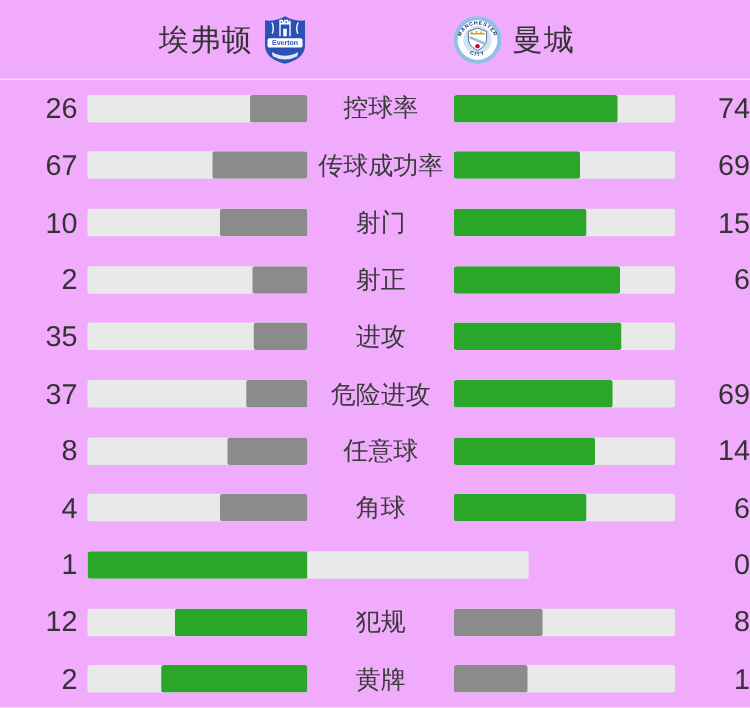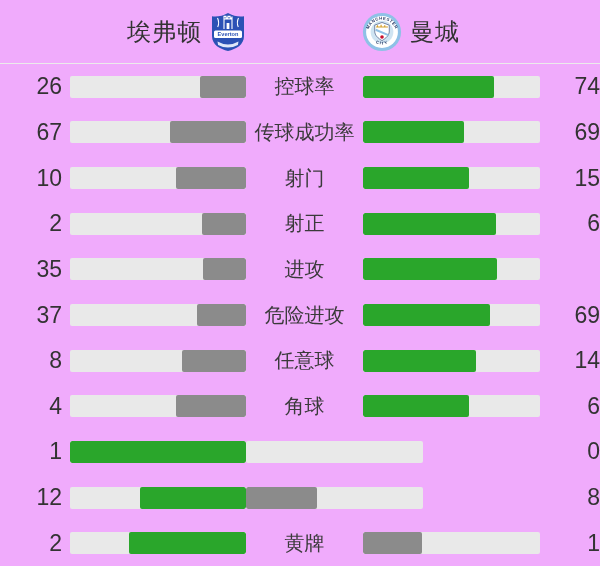--- a/index.html
+++ b/index.html
@@ -229,20 +229,21 @@
         <div class="bar away">
           <div class="fill" style="width:0.00%;background:#8b8b8b"></div>
         </div>
         <span class="val away">0</span>
       </div>
       <div class="row">
         <span class="val home">12</span>
         <div class="bar home">
           <div class="fill" style="width:60.00%;background:#2aa62b"></div>
         </div>
+        <span class="label">犯规</span>
         <div class="bar away">
           <div class="fill" style="width:40.00%;background:#8b8b8b"></div>
         </div>
         <span class="val away">8</span>
       </div>
       <div class="row">
         <span class="val home">2</span>
         <div class="bar home">
           <div class="fill" style="width:66.67%;background:#2aa62b"></div>
         </div>

